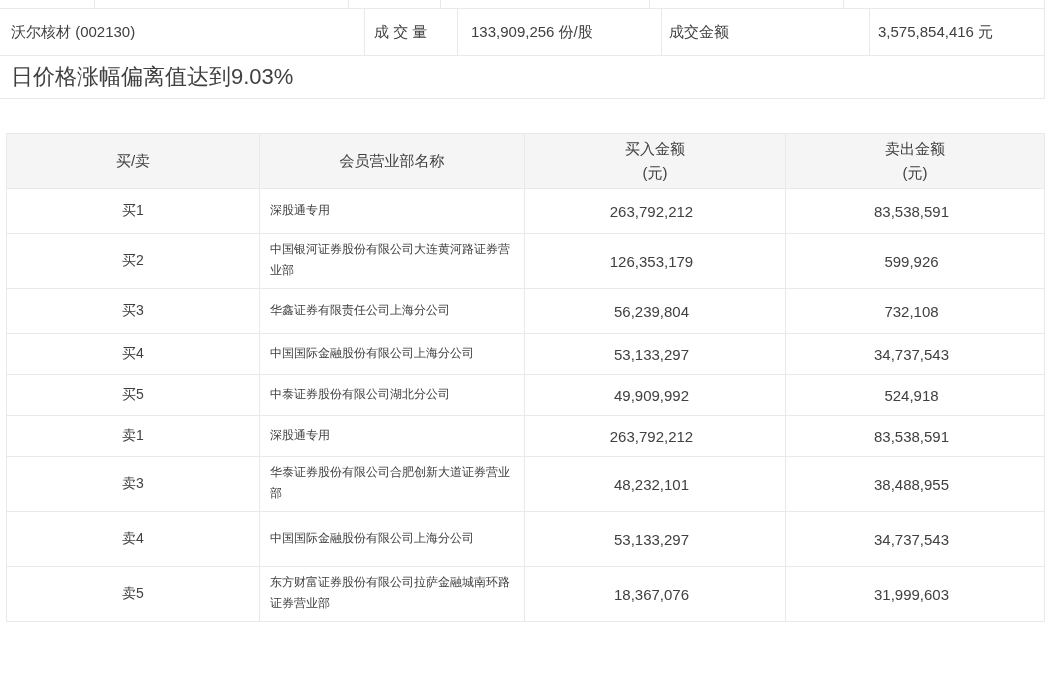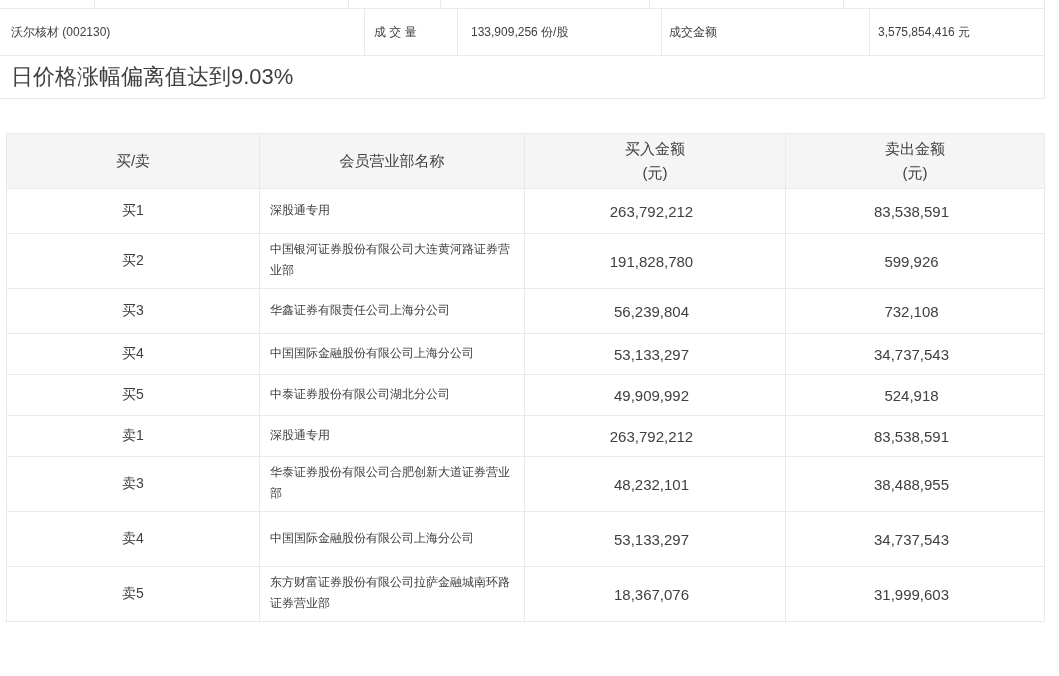--- a/index.html
+++ b/index.html
@@ -8,21 +8,21 @@
     background:#ffffff; color:#404040;
     font-family:"Liberation Sans", sans-serif;
     overflow:hidden;
   }
 
   
   .summary { position:absolute; left:0; top:0; width:1044px; border-right:1px solid #e9e9e9; }
   .partial-row { position:relative; height:8px; border-bottom:1px solid #e9e9e9; background:#fff; }
   .partial-row .vd { position:absolute; top:0; bottom:0; width:1px; background:#e9e9e9; }
 
-  .info-row { display:flex; height:46px; border-bottom:1px solid #e9e9e9; font-size:12px; }
+  .info-row { display:flex; height:46px; border-bottom:1px solid #e9e9e9; font-size:15px; }
   .info-row .cell { box-sizing:border-box; height:100%; display:flex; align-items:center; border-right:1px solid #e9e9e9; white-space:nowrap; overflow:hidden; }
   .cell.c1 { width:365px; padding-left:11px; }
   .cell.c2 { width:93px;  padding-left:9px;  }
   .cell.c3 { width:204px; padding-left:13px; }
   .cell.c4 { width:208px; padding-left:7px;  }
   .cell.c5 { width:174px; padding-left:8px; border-right:none; }
 
   .notice-row { height:42px; line-height:42px; padding-left:11px; font-size:22px; border-bottom:1px solid #e9e9e9; }
 
   
@@ -100,21 +100,21 @@
     <tbody>
       <tr>
         <td class="side">买1</td>
         <td class="broker">深股通专用</td>
         <td class="amount">263,792,212</td>
         <td class="amount">83,538,591</td>
       </tr>
       <tr>
         <td class="side">买2</td>
         <td class="broker">中国银河证券股份有限公司大连黄河路证券营业部</td>
-        <td class="amount">191,828,780</td>
+        <td class="amount">126,353,179</td>
         <td class="amount">599,926</td>
       </tr>
       <tr>
         <td class="side">买3</td>
         <td class="broker">华鑫证券有限责任公司上海分公司</td>
         <td class="amount">56,239,804</td>
         <td class="amount">732,108</td>
       </tr>
       <tr>
         <td class="side">买4</td>

